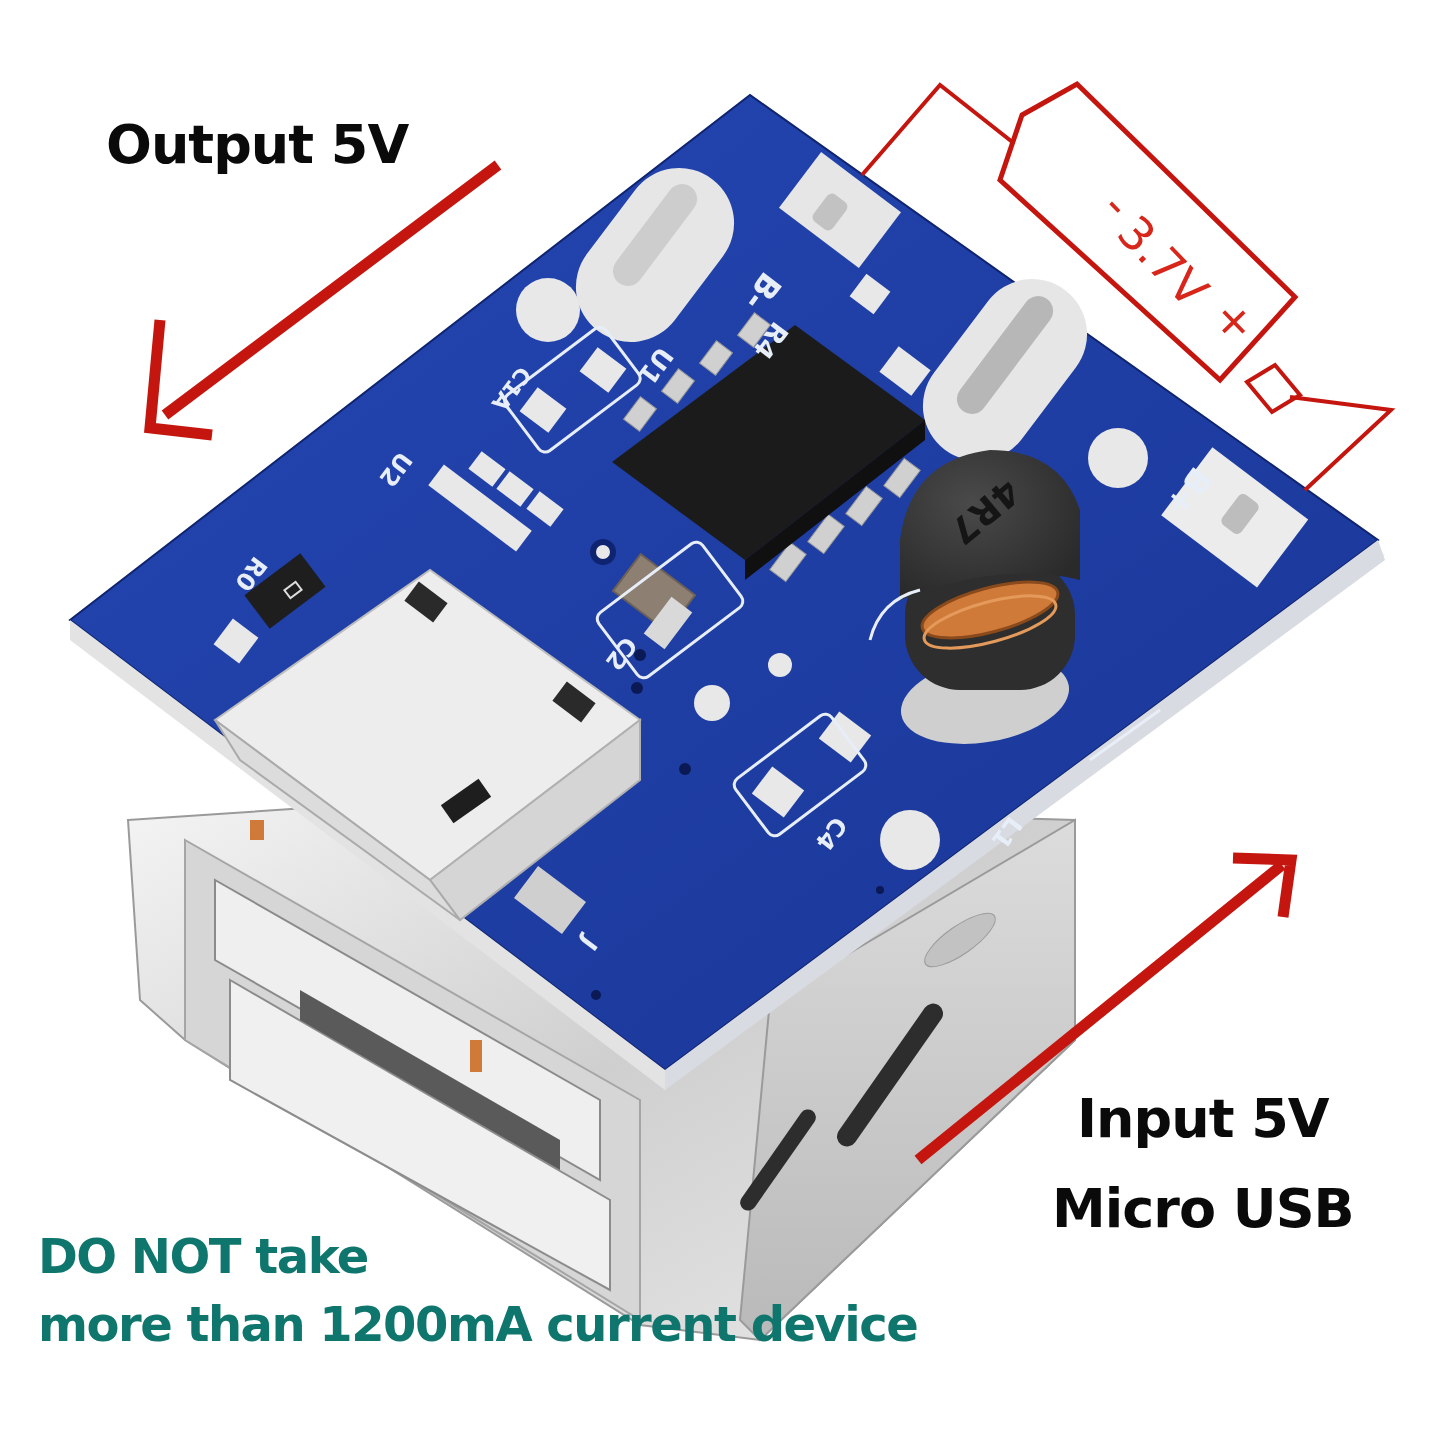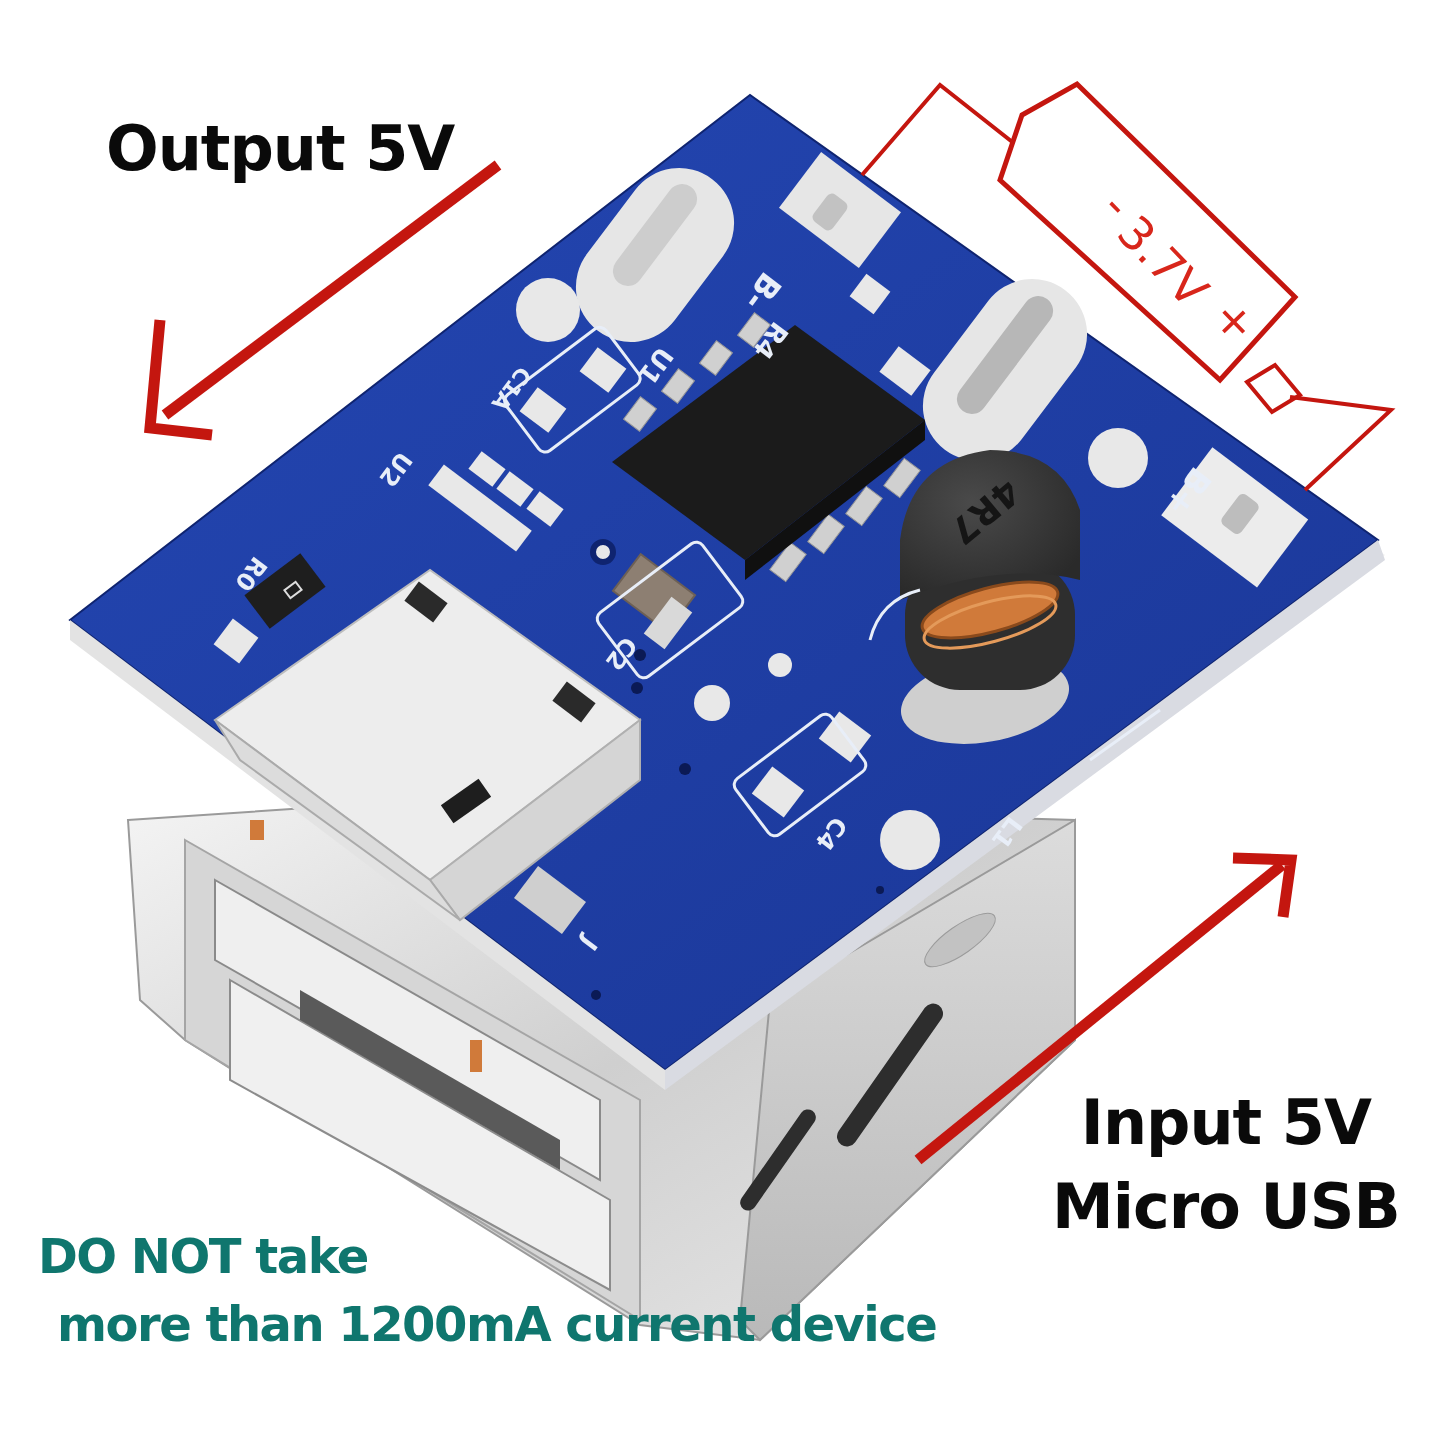--- a/index.html
+++ b/index.html
@@ -1,28 +1,28 @@
 <!DOCTYPE html>
 <html><head>
 <meta charset="utf-8">
 <style>
   html, body { margin: 0; padding: 0; background: #ffffff; }
   body { width: 1445px; height: 1445px; position: relative; overflow: hidden;
          font-family: "DejaVu Sans", "Liberation Sans", sans-serif; }
   #stage { position: absolute; left: 0; top: 0; width: 1445px; height: 1445px; }
   .label { position: absolute; font-weight: bold; line-height: 1.0; white-space: nowrap;
            font-family: "DejaVu Sans", sans-serif; letter-spacing: -1px; }
-  .label-black { color: #0a0a0a; font-size: 62px; }
+  .label-black { color: #0a0a0a; font-size: 54px; }
   .label-red { color: #0f766e; font-size: 48px; letter-spacing: -1.5px; }
   #output-label { left: 106px; top: 118px; }
   #output-label .line2 { display: block; margin-top: 24px; }
   #input-label { left: 1052px; top: 1092px; text-align: center; }
-  #input-label .line2 { display: block; margin-top: 22px; }
+  #input-label .line2 { display: block; margin-top: 36px; }
   #warning-label { left: 38px; top: 1232px; }
-  #warning-label .line2 { display: block; margin-top: 20px; margin-left: 19px; }
+  #warning-label .line2 { display: block; margin-top: 20px; }
   svg text { font-family: "DejaVu Sans", sans-serif; }
 </style>
 </head>
 <body>
 
 <div id="stage">
   <svg width="1445" height="1445" viewBox="0 0 1445 1445">
     <defs>
       <linearGradient id="metal" x1="0" y1="0" x2="1" y2="1">
         <stop offset="0" stop-color="#f4f4f4"></stop>

